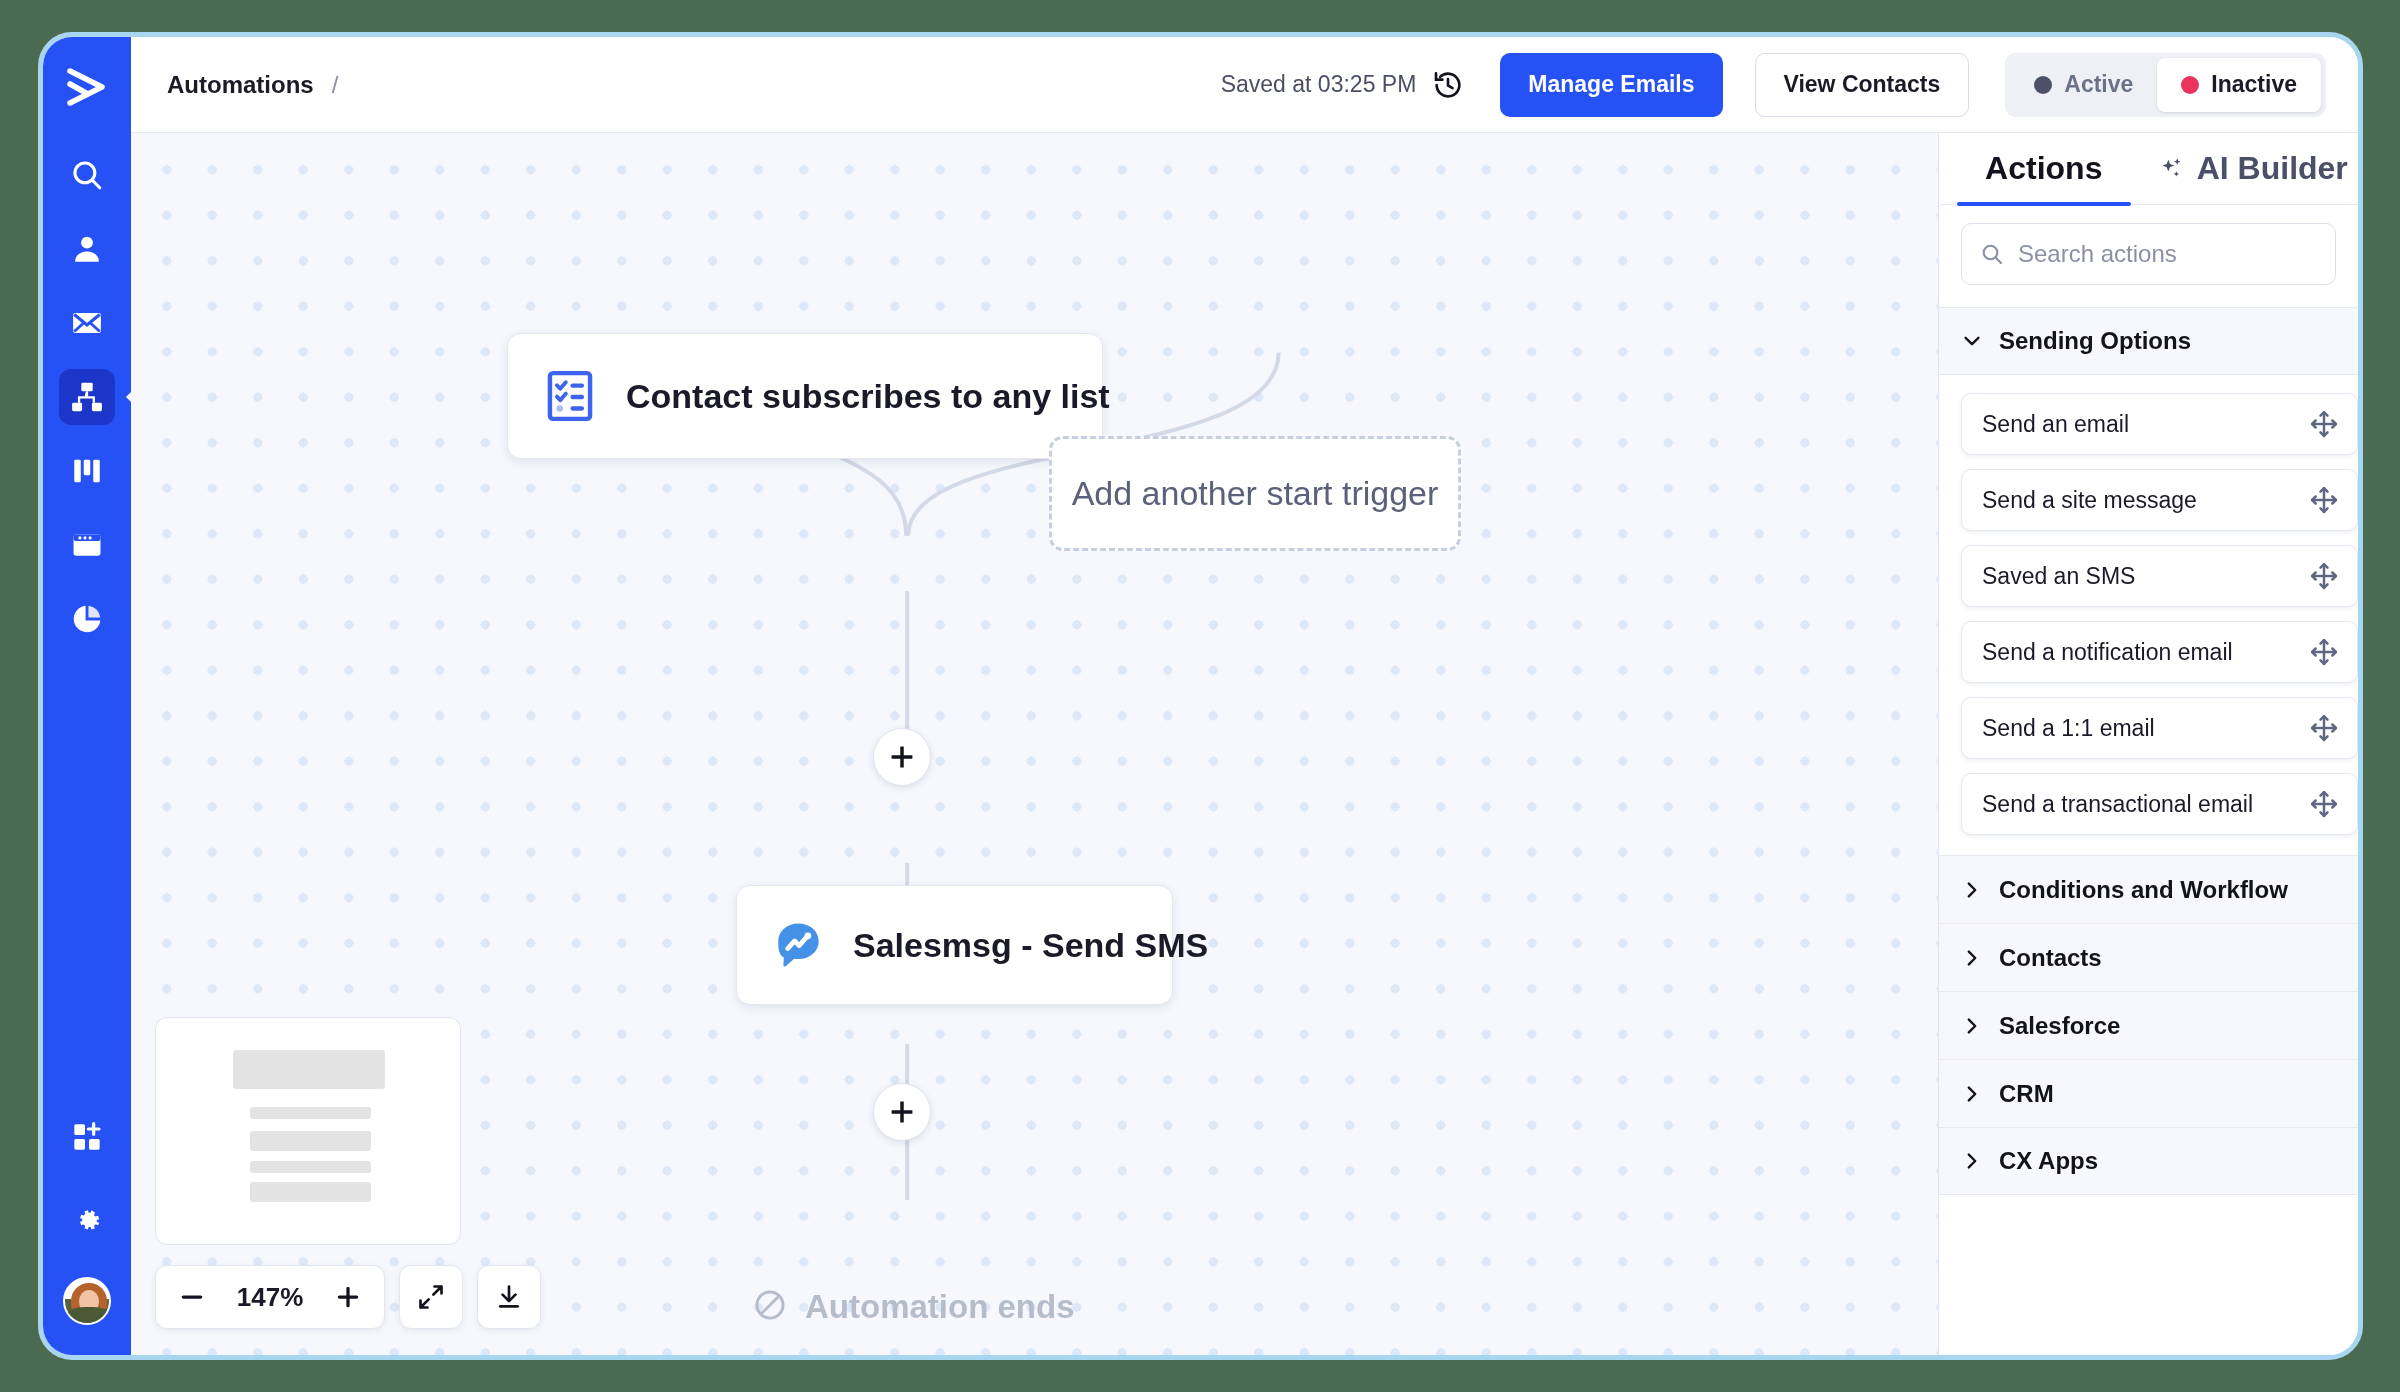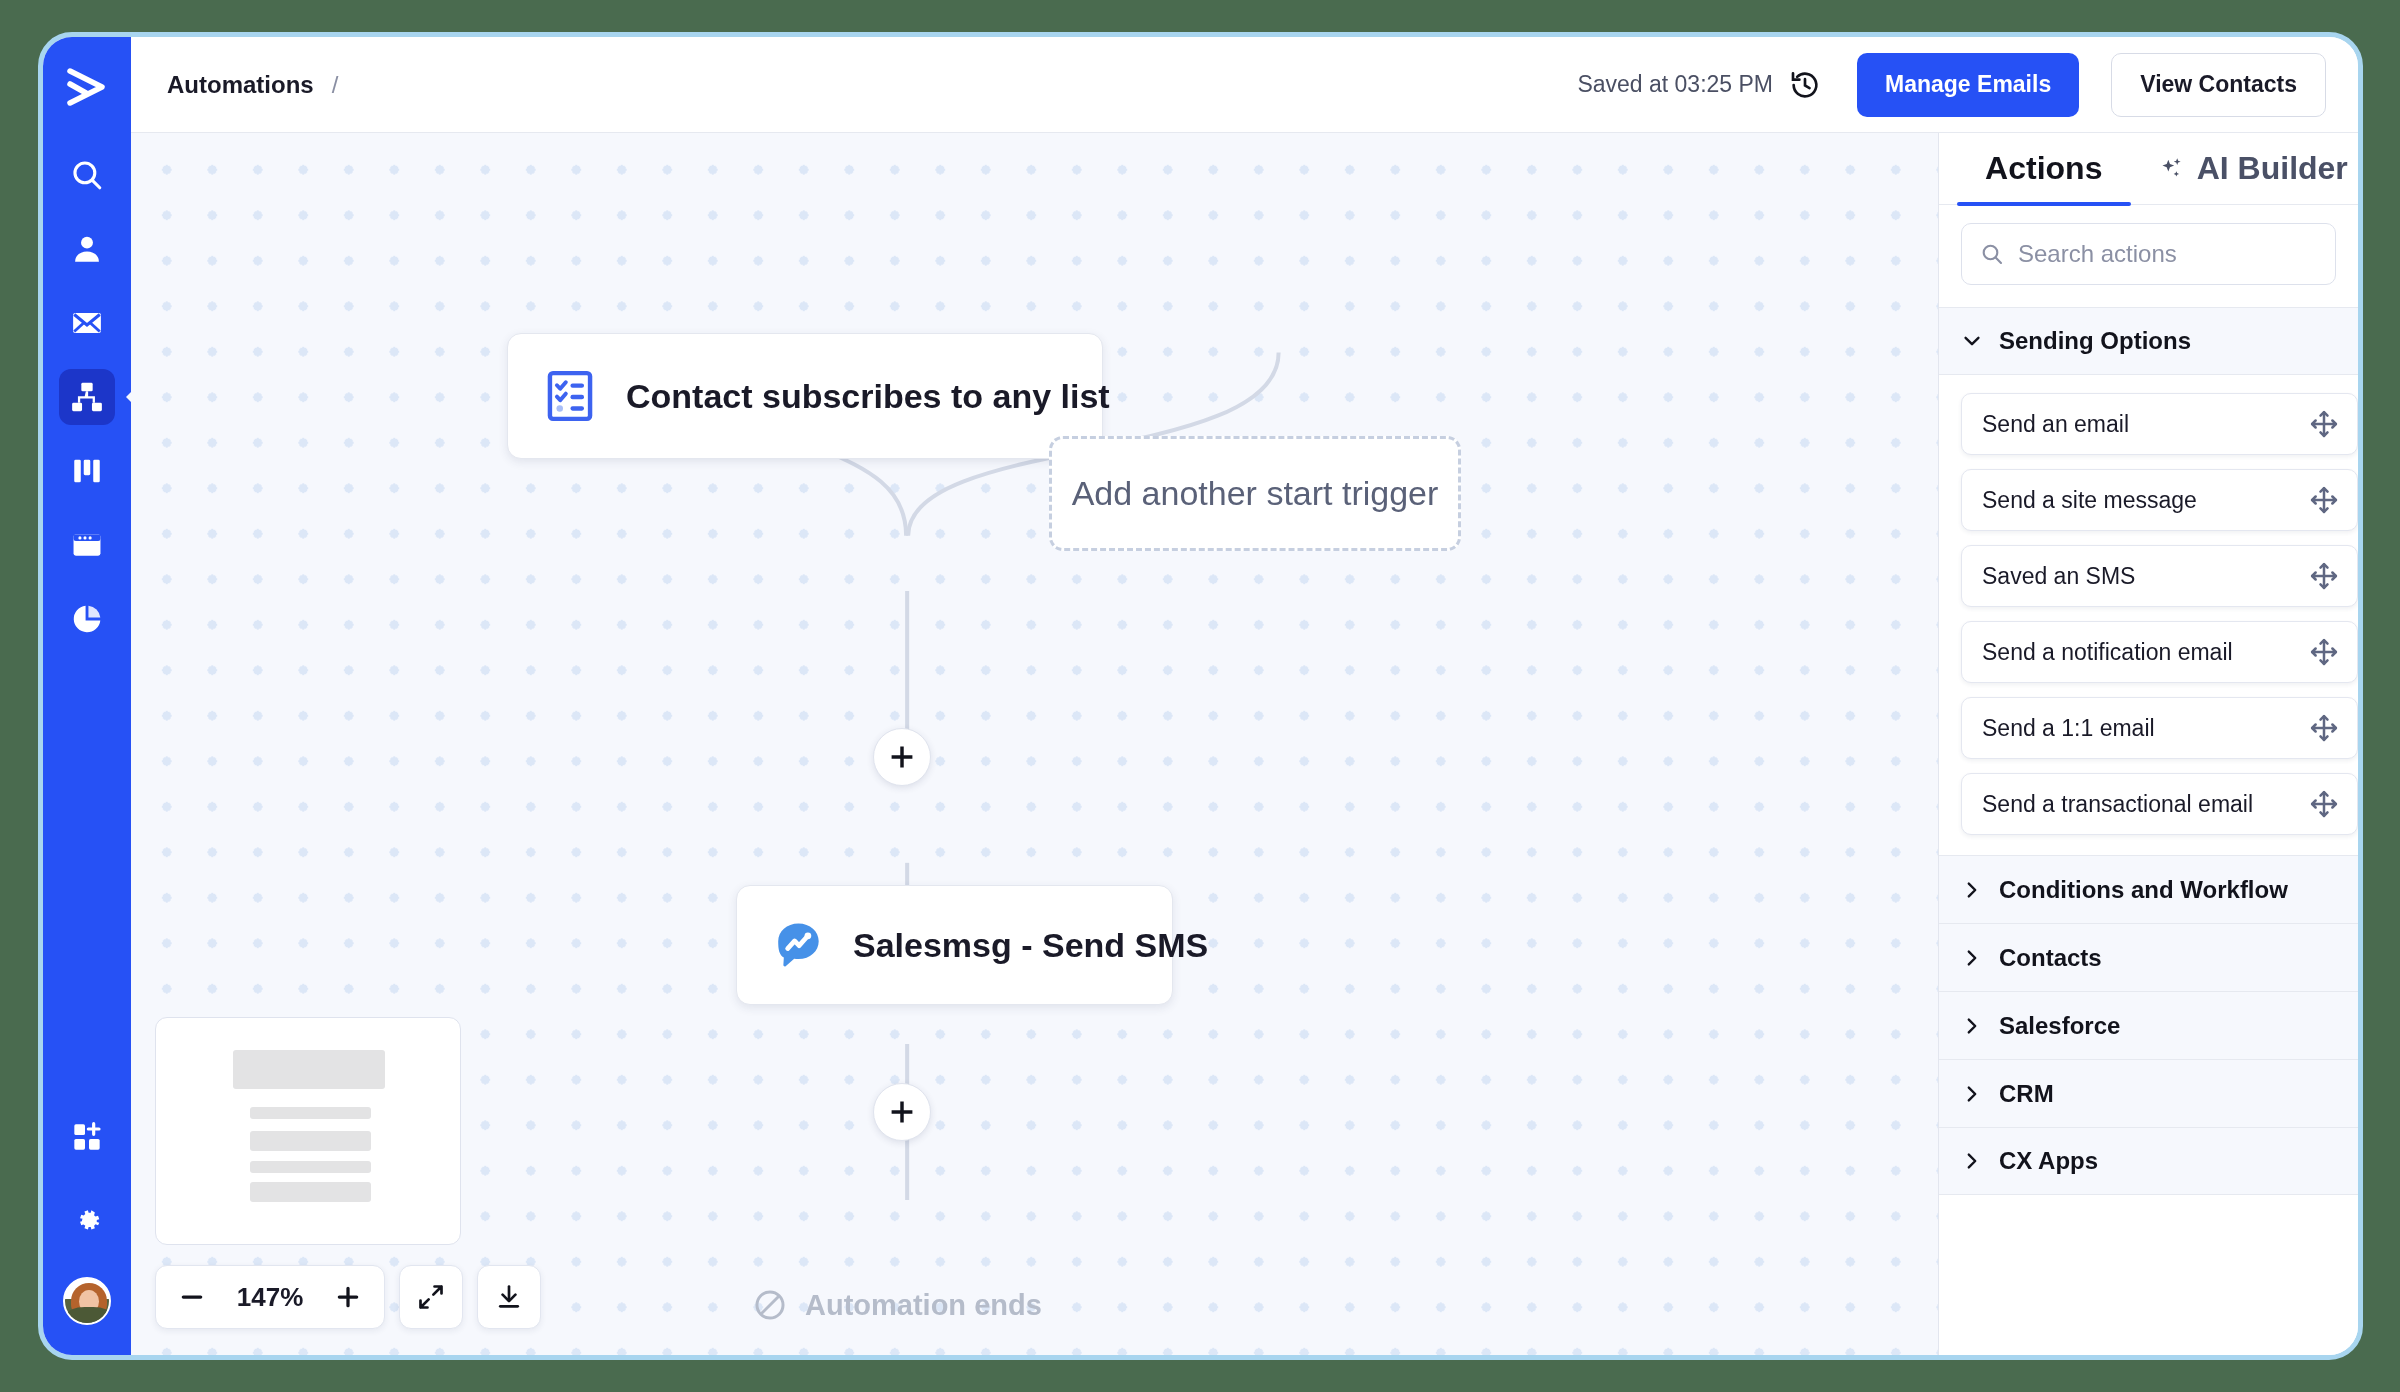--- a/index.html
+++ b/index.html
@@ -156,22 +156,22 @@
     position: absolute;
     width: 58px; height: 58px; border-radius: 50%;
     background: #fff; border: 1.5px solid #e0e4ee;
     box-shadow: 0 2px 7px rgba(40,50,90,.12);
     display: flex; align-items: center; justify-content: center;
     z-index: 4;
     font-size: 0;
   }
   .ends {
     position: absolute;
-    display: flex; align-items: center; gap: 18px;
-    font-size: 29px; font-weight: 700; color: #b5bcca;
+    display: flex; gap: 18px;
+    font-size: 33px; font-weight: 700; color: #b5bcca;
     z-index: 3; white-space: nowrap;
   }
   .edges { position: absolute; inset: 0; z-index: 1; }
 
   
   .icon-list { width: 56px; height: 56px; flex: 0 0 56px; }
   .icon-sms { width: 54px; height: 54px; flex: 0 0 54px; }
 
   
   .minimap {
@@ -372,20 +372,30 @@
             <path d="M3.5 12a8.5 8.5 0 1 0 2.6-6.1"></path>
             <path d="M3 3.2 V8 H7.8"></path>
             <path d="M12 7.6 V12.4 L15.4 14.3"></path>
           </svg>
         </span>
       </div>
 
       <div class="btn btn-primary">Manage Emails</div>
       <div class="btn btn-secondary">View Contacts</div>
 
+      <div class="toggle-group">
+        <div class="toggle off">
+          <span class="dot grey"></span>
+          <span>Active</span>
+        </div>
+        <div class="toggle on">
+          <span class="dot pink"></span>
+          <span>Inactive</span>
+        </div>
+      </div>
     </div>
 
     <div class="bodyrow">
 
       <div class="canvas">
 
         <svg class="edges" viewBox="0 0 1795 1200" preserveAspectRatio="none">
           <path d="M600 218 C600 330, 770 300, 770 400" fill="none" stroke="#d3d9e6" stroke-width="4"></path>
           <path d="M1140 218 C1140 330, 772 300, 772 400" fill="none" stroke="#d3d9e6" stroke-width="4"></path>
           <path d="M771 455 L771 600" fill="none" stroke="#d3d9e6" stroke-width="4"></path>

